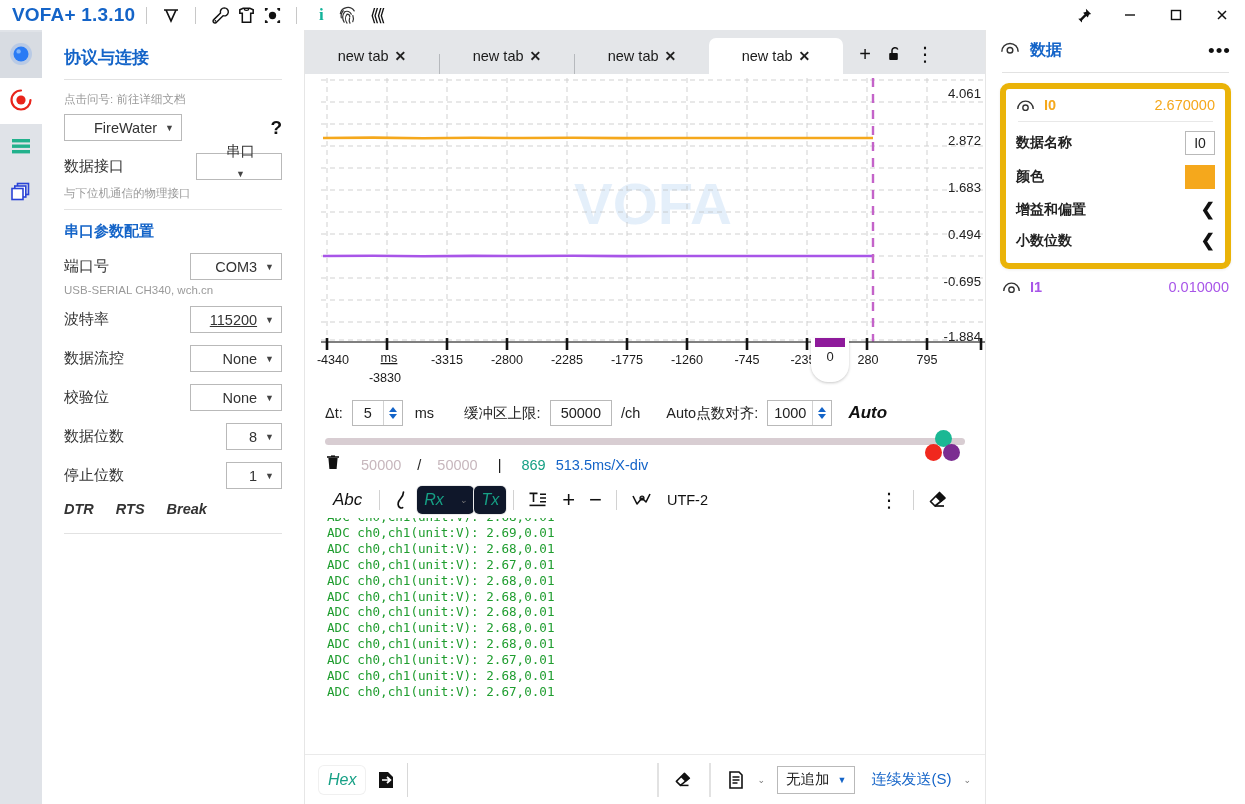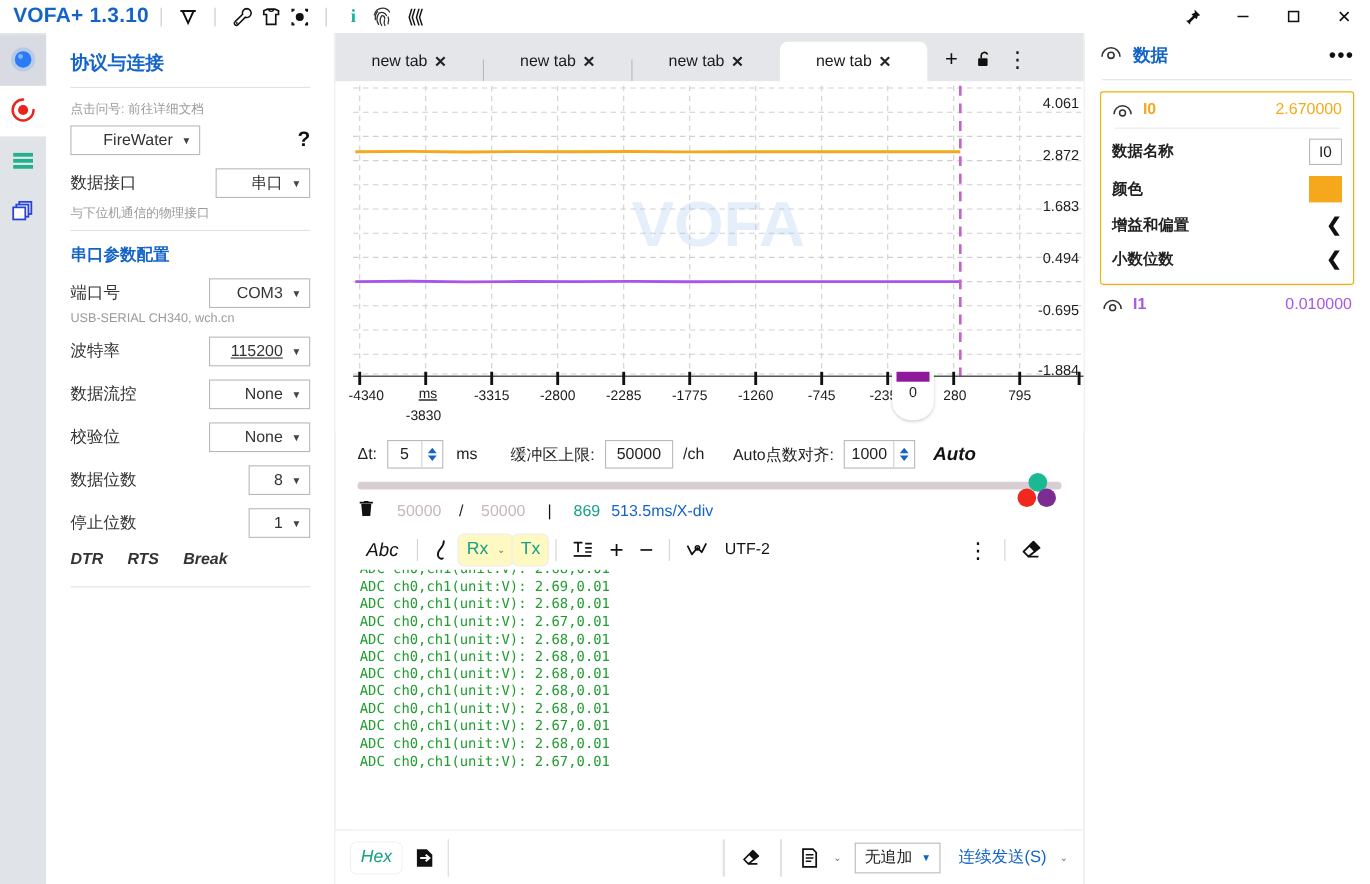--- a/index.html
+++ b/index.html
@@ -41,21 +41,21 @@
   .hint { font-size:11.5px; color:#9a9a9a; margin-bottom:7px; }
   .row { display:flex; align-items:center; justify-content:space-between; margin-bottom:12px; }
   .lbl { font-size:15px; color:#333; }
   .sel {
     border:1px solid #b9b9b9; background:#fff; height:27px; min-width:60px;
     display:flex; align-items:center; justify-content:flex-end; gap:8px;
     padding:0 7px 0 10px; font-size:14.5px; color:#333; cursor:pointer;
   }
   .sel .caret { color:#444; font-size:9px; }
   .sel.wide { min-width:118px; }
-  .sel.w86 { min-width:86px; }
+  .sel.w86 { min-width:86px;flex-direction:column; }
   .sel.w92 { min-width:92px; }
   .sel.w56 { min-width:56px; }
   .sel .ulv { text-decoration:underline; }
   .qmark { font-size:19px; font-weight:bold; color:#111; cursor:pointer; }
   .flowsig { display:flex; gap:22px; margin-top:2px; font-style:italic; font-weight:bold; font-size:14.5px; color:#333; }
   .flowsig span { cursor:pointer; }
 
   
   .center { flex:1; min-width:0; display:flex; flex-direction:column; background:#ffffff; border-left:1px solid #e6e6e6; }
 
@@ -105,21 +105,21 @@
   .trash { font-size:17px; cursor:pointer; color:#111; }
   .dim { color:#c7b7bd; }
   .teal { color:#16A085; }
   .bluel { color:#1464C8; }
   .vsep { color:#111; }
 
   
   .termtools { display:flex; align-items:center; padding:4px 18px; flex:none; }
   .tt { display:flex; align-items:center; justify-content:center; height:28px; padding:0 7px; cursor:pointer; font-size:16px; color:#111; }
   .tt.abc { font-style:italic; font-size:17px; padding:0 10px; }
-  .tt.chip { background:#fef9c3; border-radius:5px; box-shadow:0 0 0 1px #ececec; color:#16A085; font-size:16px; gap:8px; }
+  .tt.chip { background:#0f172a; border-radius:5px; box-shadow:0 0 0 1px #ececec; color:#16A085; font-style:italic; font-size:16px; gap:16px; }
   .tt-sep { width:1px; height:20px; background:#d2d2d2; margin:0 7px; }
   .tt.txt { font-size:14.5px; font-style:normal; }
 
   
   .terminal {
     flex:1; min-height:0; margin:0 14px; overflow:hidden; background:#fff;
     font-family:"DejaVu Sans Mono","Liberation Mono",monospace; font-size:12.6px; color:#1f9d2f;
     padding:2px 0 0 8px; line-height:15.9px; position:relative;
   }
   .term-clip { position:absolute; top:-9px; left:8px; right:0; }
@@ -133,21 +133,21 @@
   .sb-sel { border:1px solid #b9b9b9; height:28px; display:flex; align-items:center; gap:8px; padding:0 8px; font-size:14.5px; cursor:pointer; }
   .sb-link { color:#1464C8; font-size:15px; cursor:pointer; }
   .caret-sm { font-size:9px; color:#777; }
 
   
   .rightpanel { width:260px; flex:none; background:#fff; border-left:1px solid #e6e6e6; padding:10px 14px; }
   .rp-head { display:flex; gap:10px; }
   .rp-title { font-size:16px; font-weight:bold; color:#1464C8; }
   .rp-dots { margin-left:auto; font-size:19px; letter-spacing:1px; cursor:pointer; color:#111; }
   .rp-hr { height:1px; background:#e2e2e2; margin:10px 2px; }
-  .card { border:1px solid #eab308; border-radius:3px; box-shadow:0 1px 3px rgba(0,0,0,.07); padding:8px 10px 10px 10px; }
+  .card { border:6px solid #eab308; border-radius:9px; box-shadow:0 1px 3px rgba(0,0,0,.07); padding:8px 10px 10px 10px; }
   .card-head { display:flex; align-items:center; gap:9px; }
   .ch-name { font-weight:bold; font-size:14.5px; }
   .ch-val { margin-left:auto; font-size:14.5px; }
   .card-hr { height:1px; background:#e8e8e8; margin:8px 2px 9px 2px; }
   .crow { display:flex; align-items:center; margin-bottom:10px; }
   .crow .k { font-weight:bold; font-size:14px; color:#222; }
   .crow .e { margin-left:auto; }
   .namebox { border:1px solid #b9b9b9; height:24px; min-width:30px; display:flex; align-items:center; justify-content:center; padding:0 7px; font-size:14px; }
   .swatch { width:30px; height:24px; }
   .chev { font-size:17px; font-weight:bold; color:#111; cursor:pointer; }

